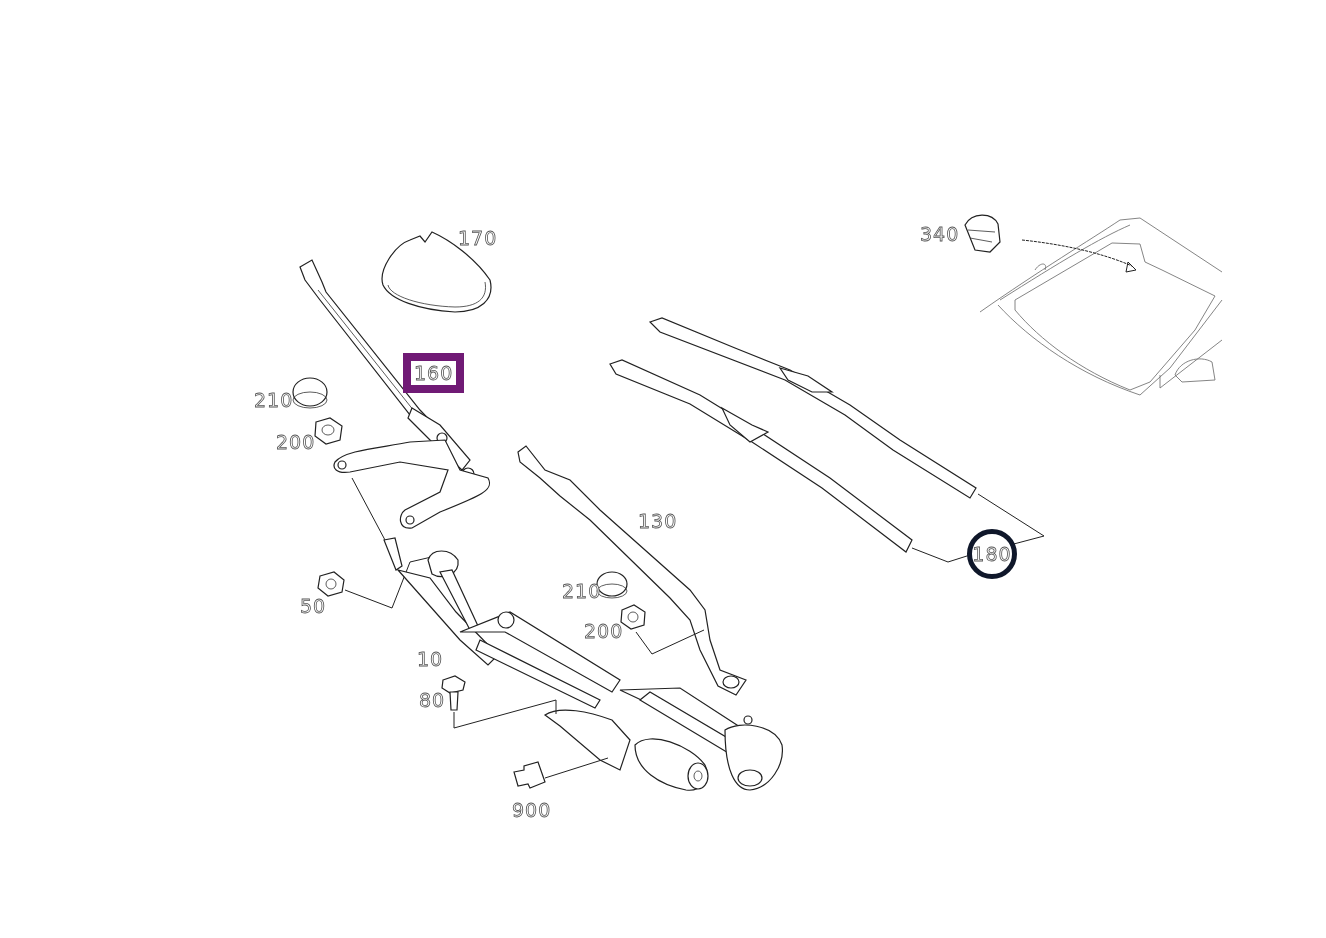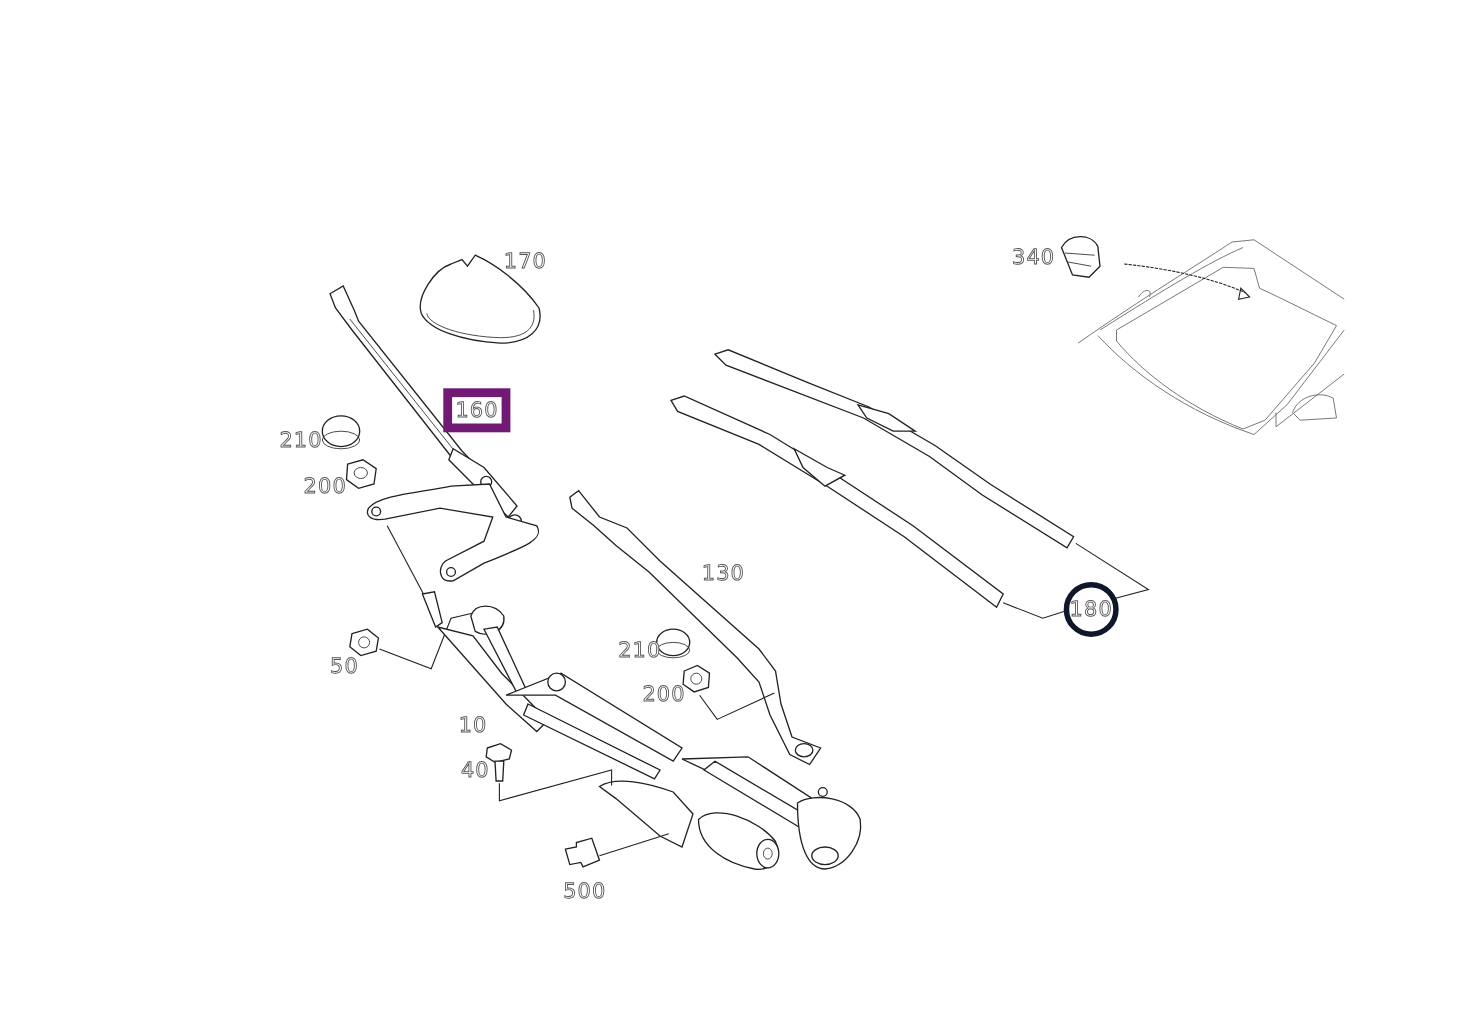--- a/index.html
+++ b/index.html
@@ -147,20 +147,20 @@
     </g>
   </svg>
 
   
   <div class="callout" style="left:458px;top:229px;">170</div>
   <div class="callout highlight" style="left:403px;top:353px;">160</div>
   <div class="callout" style="left:254px;top:391px;">210</div>
   <div class="callout" style="left:276px;top:433px;">200</div>
   <div class="callout" style="left:300px;top:597px;">50</div>
   <div class="callout" style="left:417px;top:626px;margin-top:24px;">10</div>
-  <div class="callout" style="left:419px;top:691px;">40</div>
-  <div class="callout" style="left:512px;top:801px;">500</div>
+  <div class="callout" style="left:419px;top:691px;">80</div>
+  <div class="callout" style="left:512px;top:801px;">900</div>
   <div class="callout" style="left:638px;top:512px;">130</div>
   <div class="callout" style="left:562px;top:582px;">210</div>
   <div class="callout" style="left:584px;top:622px;">200</div>
   <div class="callout circled" style="left:967px;top:529px;">180</div>
   <div class="callout" style="left:920px;top:225px;">340</div>
 </div>
 
 </body></html>

